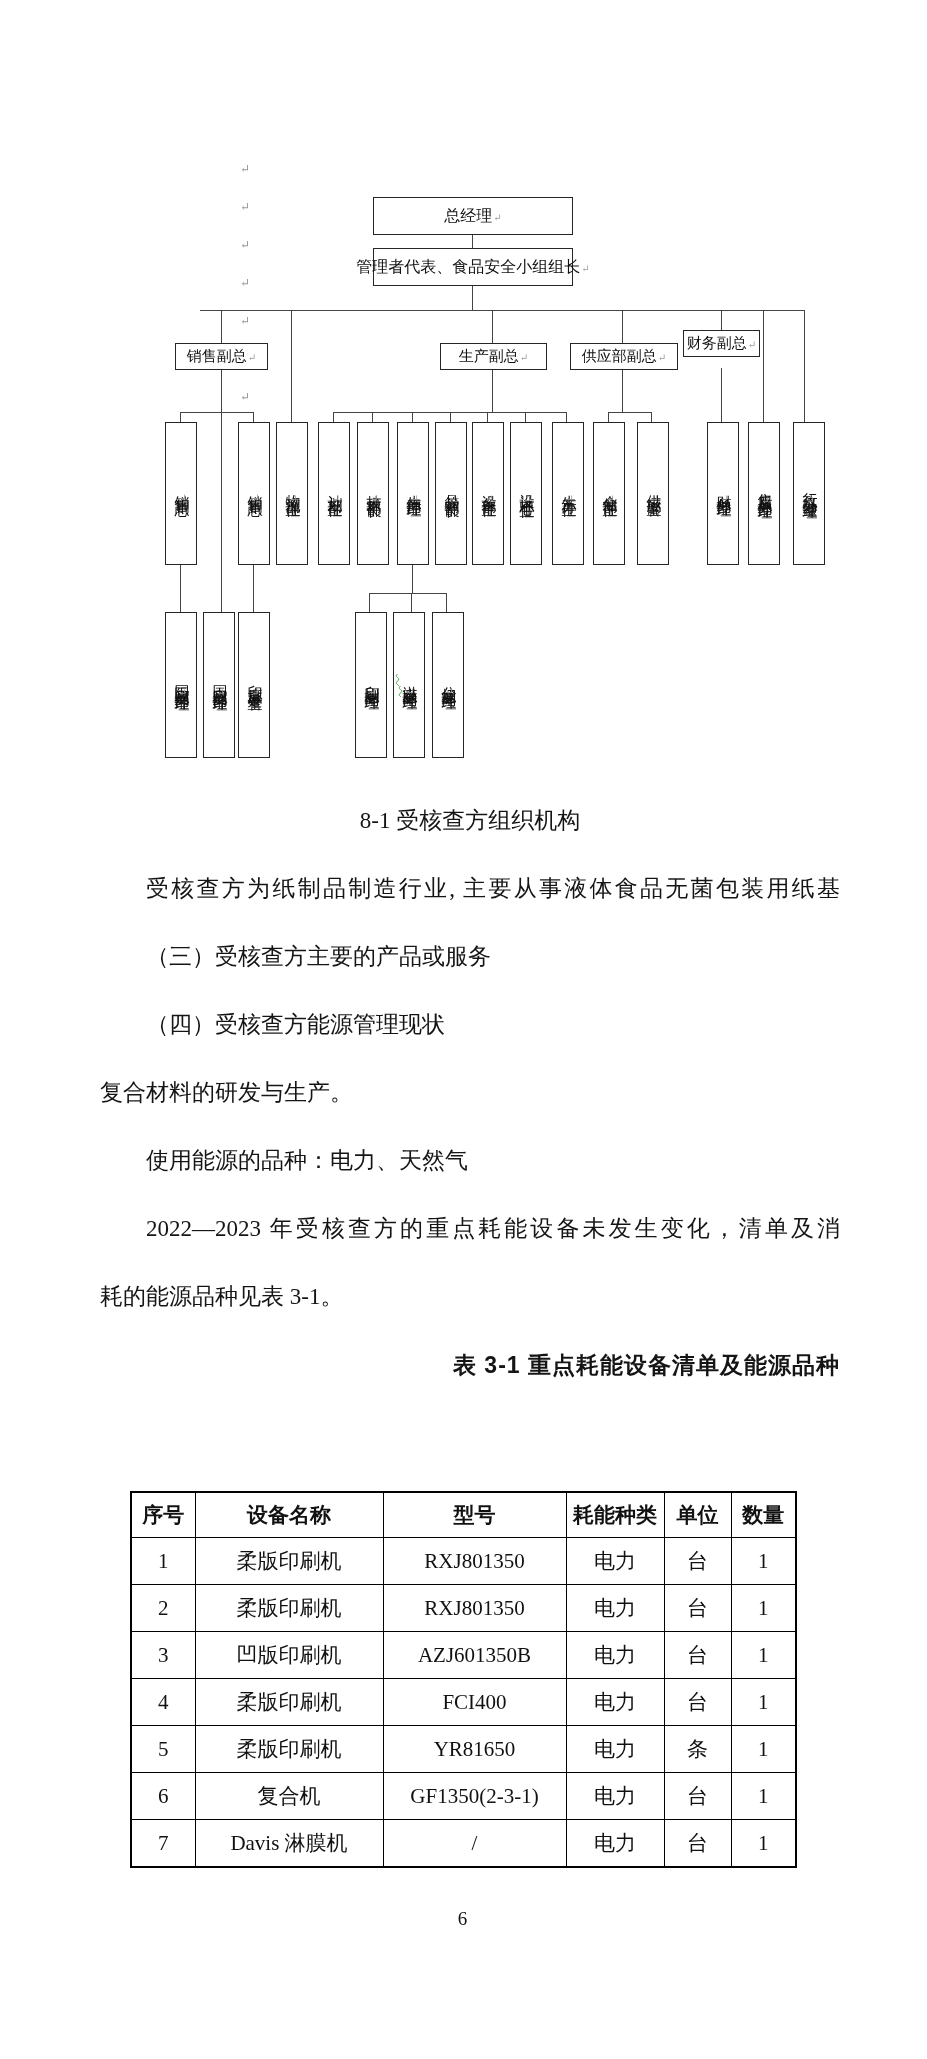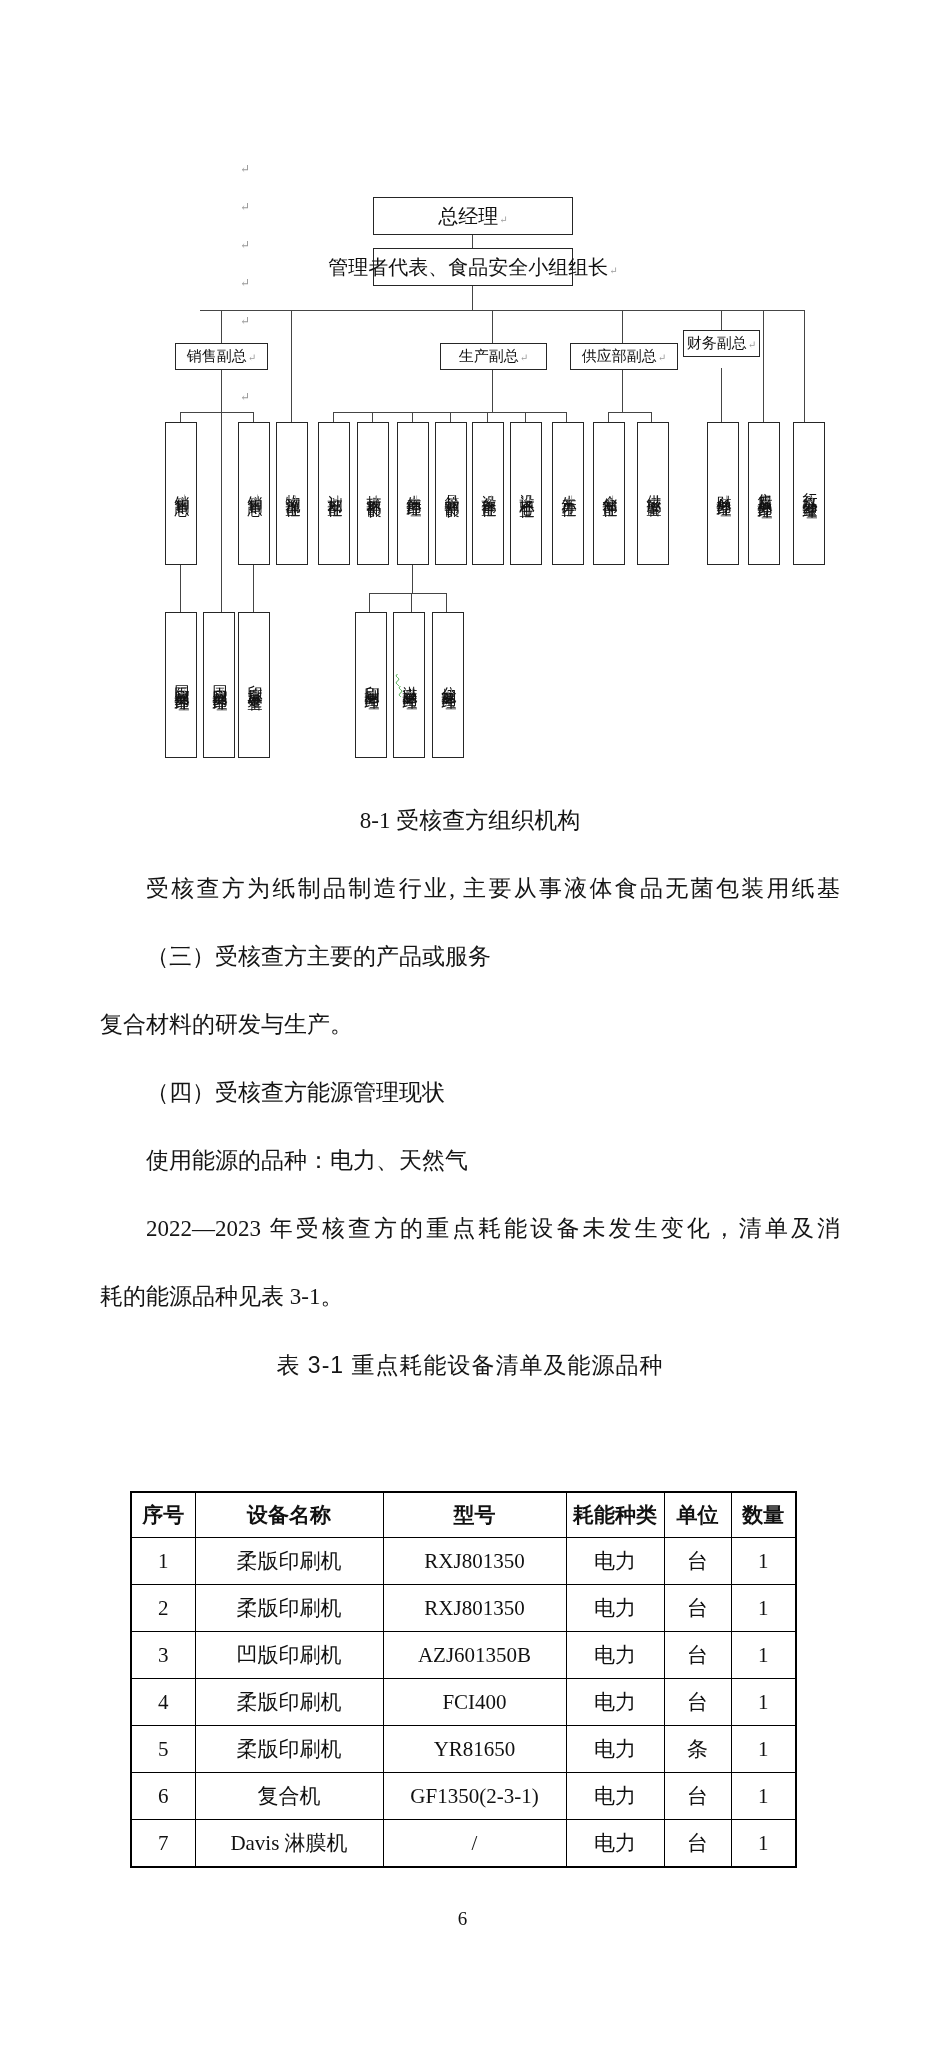--- a/index.html
+++ b/index.html
@@ -12,42 +12,42 @@
     color:#111;
     overflow:hidden;
   }
   
   .orgchart{position:absolute;inset:0;}
   .obox{
     position:absolute;border:1px solid #262626;background:#fff;
     display:flex;align-items:center;justify-content:center;
     font-size:15px;white-space:nowrap;
   }
-  .obox.big{font-size:20px;}
+  .obox.big{font-size:16px;}
   .vbox{
     position:absolute;width:30px;border:1px solid #262626;background:#fff;
     writing-mode:vertical-rl;text-orientation:upright;
     text-align:center;font-size:15px;letter-spacing:2px;line-height:28px;
   }
   .squiggle{text-decoration:underline wavy #49a94b 1px;text-underline-offset:2px;}
   .vl{position:absolute;width:1px;background:#454545;}
   .hl{position:absolute;height:1px;background:#454545;}
   .ret::after{content:"\21B5";color:#9a9a9a;font-size:10px;letter-spacing:0;margin-left:1px;}
   .pmark{position:absolute;color:#9a9a9a;font-size:12px;}
   .pmark::after{content:"\21B5";}
   
   .textflow{
     position:absolute;left:100px;top:787px;width:740px;
     font-size:23px;color:#151515;
   }
   .tline{height:68px;line-height:68px;}
   .tline.center{text-align:center;}
   .tline.indent{text-indent:46px;}
   .tline.stretch{text-align:justify;text-align-last:justify;}
-  .tline.title{font-weight:normal;text-align:center;font-family:"Liberation Sans","DejaVu Sans",sans-serif;letter-spacing:1px;}
+  .tline.title{font-weight:bold;text-align:right;font-family:"Liberation Sans","DejaVu Sans",sans-serif;letter-spacing:1px;}
   
   .devtable{
     position:absolute;left:130px;top:1467px;width:665px;
     border-collapse:collapse;table-layout:fixed;
     font-size:21px;color:#111;
   }
   .devtable td,.devtable th{
     border:1px solid #000;text-align:center;vertical-align:middle;
     padding:0;overflow:hidden;white-space:nowrap;
   }
@@ -150,22 +150,22 @@
     <div class="vbox ret" style="left:238px;top:612px;height:144px;">印度办事处主管</div>
     <div class="vbox ret" style="left:355px;top:612px;height:144px;">印刷车间经理</div>
     <div class="vbox ret squiggle" style="left:393px;top:612px;height:144px;">淋膜车间经理</div>
     <div class="vbox ret" style="left:432px;top:612px;height:144px;">分切车间经理</div>
   </div>
 
   <div class="textflow">
     <div class="tline center">8-1 受核查方组织机构</div>
     <div class="tline indent stretch">受核查方为纸制品制造行业, 主要从事液体食品无菌包装用纸基</div>
     <div class="tline indent">（三）受核查方主要的产品或服务</div>
+    <div class="tline indent">（四）受核查方能源管理现状</div>
     <div class="tline">复合材料的研发与生产。</div>
-    <div class="tline indent">（四）受核查方能源管理现状</div>
     <div class="tline indent">使用能源的品种：电力、天然气</div>
     <div class="tline indent stretch">2022—2023 年受核查方的重点耗能设备未发生变化，清单及消</div>
     <div class="tline">耗的能源品种见表 3-1。</div>
     <div class="tline title">表 3-1 重点耗能设备清单及能源品种</div>
   </div>
 
   <table class="devtable">
     <colgroup>
       <col style="width:64px">
         <col style="width:188px">

